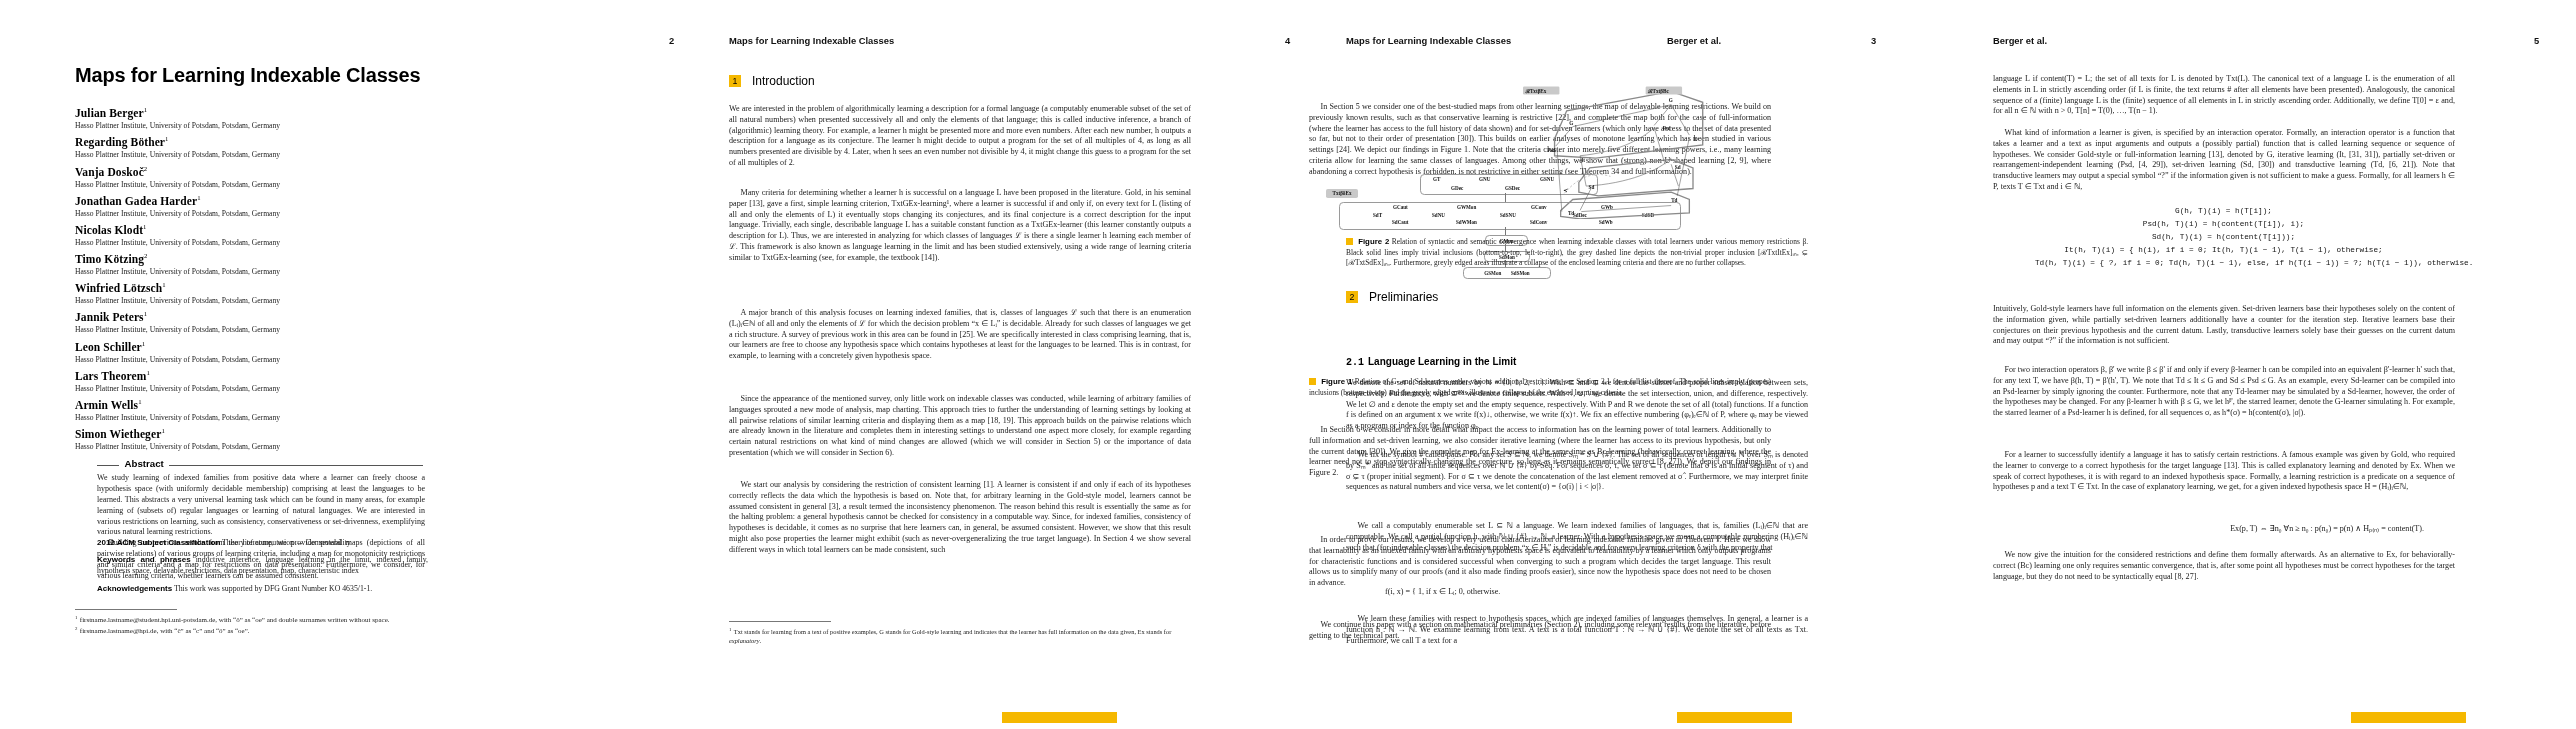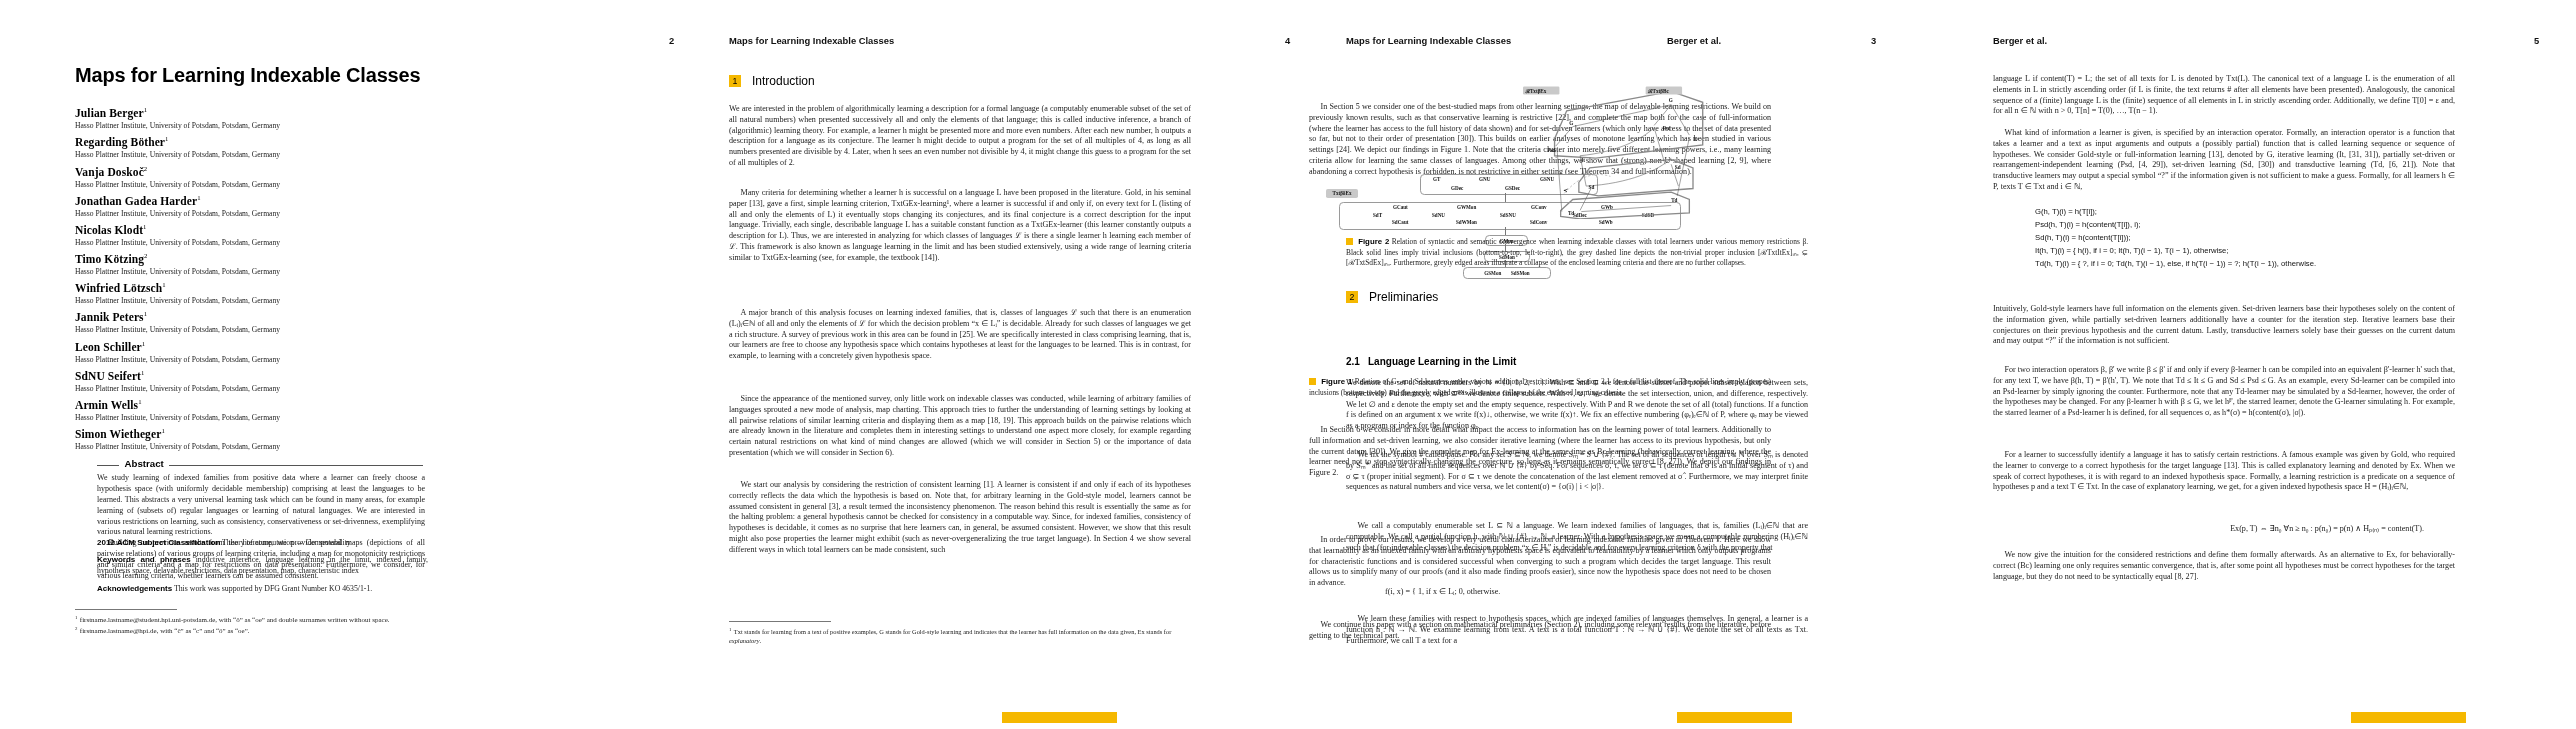--- a/index.html
+++ b/index.html
@@ -60,21 +60,21 @@
   .footnotes .fn{display:block;}
   .footnotes sup{font-size:4.9px;vertical-align:super;margin-right:2.4px;}
 
   
   .sec{position:absolute;font-family:"Liberation Sans",sans-serif;font-weight:normal;}
   .sec .num{display:inline-block;background:#f5b800;color:#000;text-align:center;
             width:12px;height:12px;line-height:12px;font-size:8.8px;vertical-align:middle;}
   .sec .txt{display:inline-block;margin-left:11px;font-size:12px;color:#000;vertical-align:middle;}
   .subsec{position:absolute;font-family:"Liberation Sans",sans-serif;font-weight:bold;
           font-size:10px;color:#000;}
-  .subsec .snum{display:inline-block;width:22px;}
+  .subsec .snum{display:inline-block;width:22px;font-family:Liberation Mono, monospace;}
 
   
   .figcap{position:absolute;font-size:7.4px;line-height:1.36;color:#1a1a1a;text-align:justify;}
   .figcap .sq{display:inline-block;width:6.7px;height:6.7px;background:#f5b800;
               margin-right:5.5px;vertical-align:-0.6px;}
   .figcap .fl{font-family:"Liberation Sans",sans-serif;font-weight:bold;font-size:7.8px;color:#000;}
 
   
   .fig1{position:absolute;left:1326px;top:242px;width:340px;height:104px;}
   .node{position:absolute;font-family:"Liberation Serif",serif;font-weight:bold;
@@ -93,21 +93,21 @@
   .gchip{fill:#c9c9c9;}
 
   
   .ystrip{position:absolute;bottom:6px;height:11px;background:#f5b800;}
   .s1{left:1002px;width:115px;}
   .s2{left:1677px;width:115px;}
   .s3{left:2351px;width:115px;}
 
   
   .mathblk{position:absolute;font-size:8px;line-height:1.9;color:#111;
-           font-family:Liberation Sans, sans-serif;}
+           font-family:Liberation Mono, monospace;text-align:center;}
   .mathblk .row{white-space:nowrap;}
 </style>
 </head>
 <body>
 
 <div class="sheet">
 
   <div class="arxiv-stamp">arXiv:2010.09460v1  [cs.LG]  15 Oct 2020</div>
 
   <div class="page p1">
@@ -144,21 +144,21 @@
     </div>
     <div class="author" style="top:310px">
       <div class="nm"><span>Jannik Peters</span><sup>1</sup></div>
       <div class="aff">Hasso Plattner Institute, University of Potsdam, Potsdam, Germany</div>
     </div>
     <div class="author" style="top:340px">
       <div class="nm"><span>Leon Schiller</span><sup>1</sup></div>
       <div class="aff">Hasso Plattner Institute, University of Potsdam, Potsdam, Germany</div>
     </div>
     <div class="author" style="top:369px">
-      <div class="nm"><span>SdNU Seifert</span><sup>1</sup></div>
+      <div class="nm"><span>Lars Theorem</span><sup>1</sup></div>
       <div class="aff">Hasso Plattner Institute, University of Potsdam, Potsdam, Germany</div>
     </div>
     <div class="author" style="top:398px">
       <div class="nm"><span>Armin Wells</span><sup>1</sup></div>
       <div class="aff">Hasso Plattner Institute, University of Potsdam, Potsdam, Germany</div>
     </div>
     <div class="author" style="top:427px">
       <div class="nm"><span>Simon Wietheger</span><sup>1</sup></div>
       <div class="aff">Hasso Plattner Institute, University of Potsdam, Potsdam, Germany</div>
     </div>

